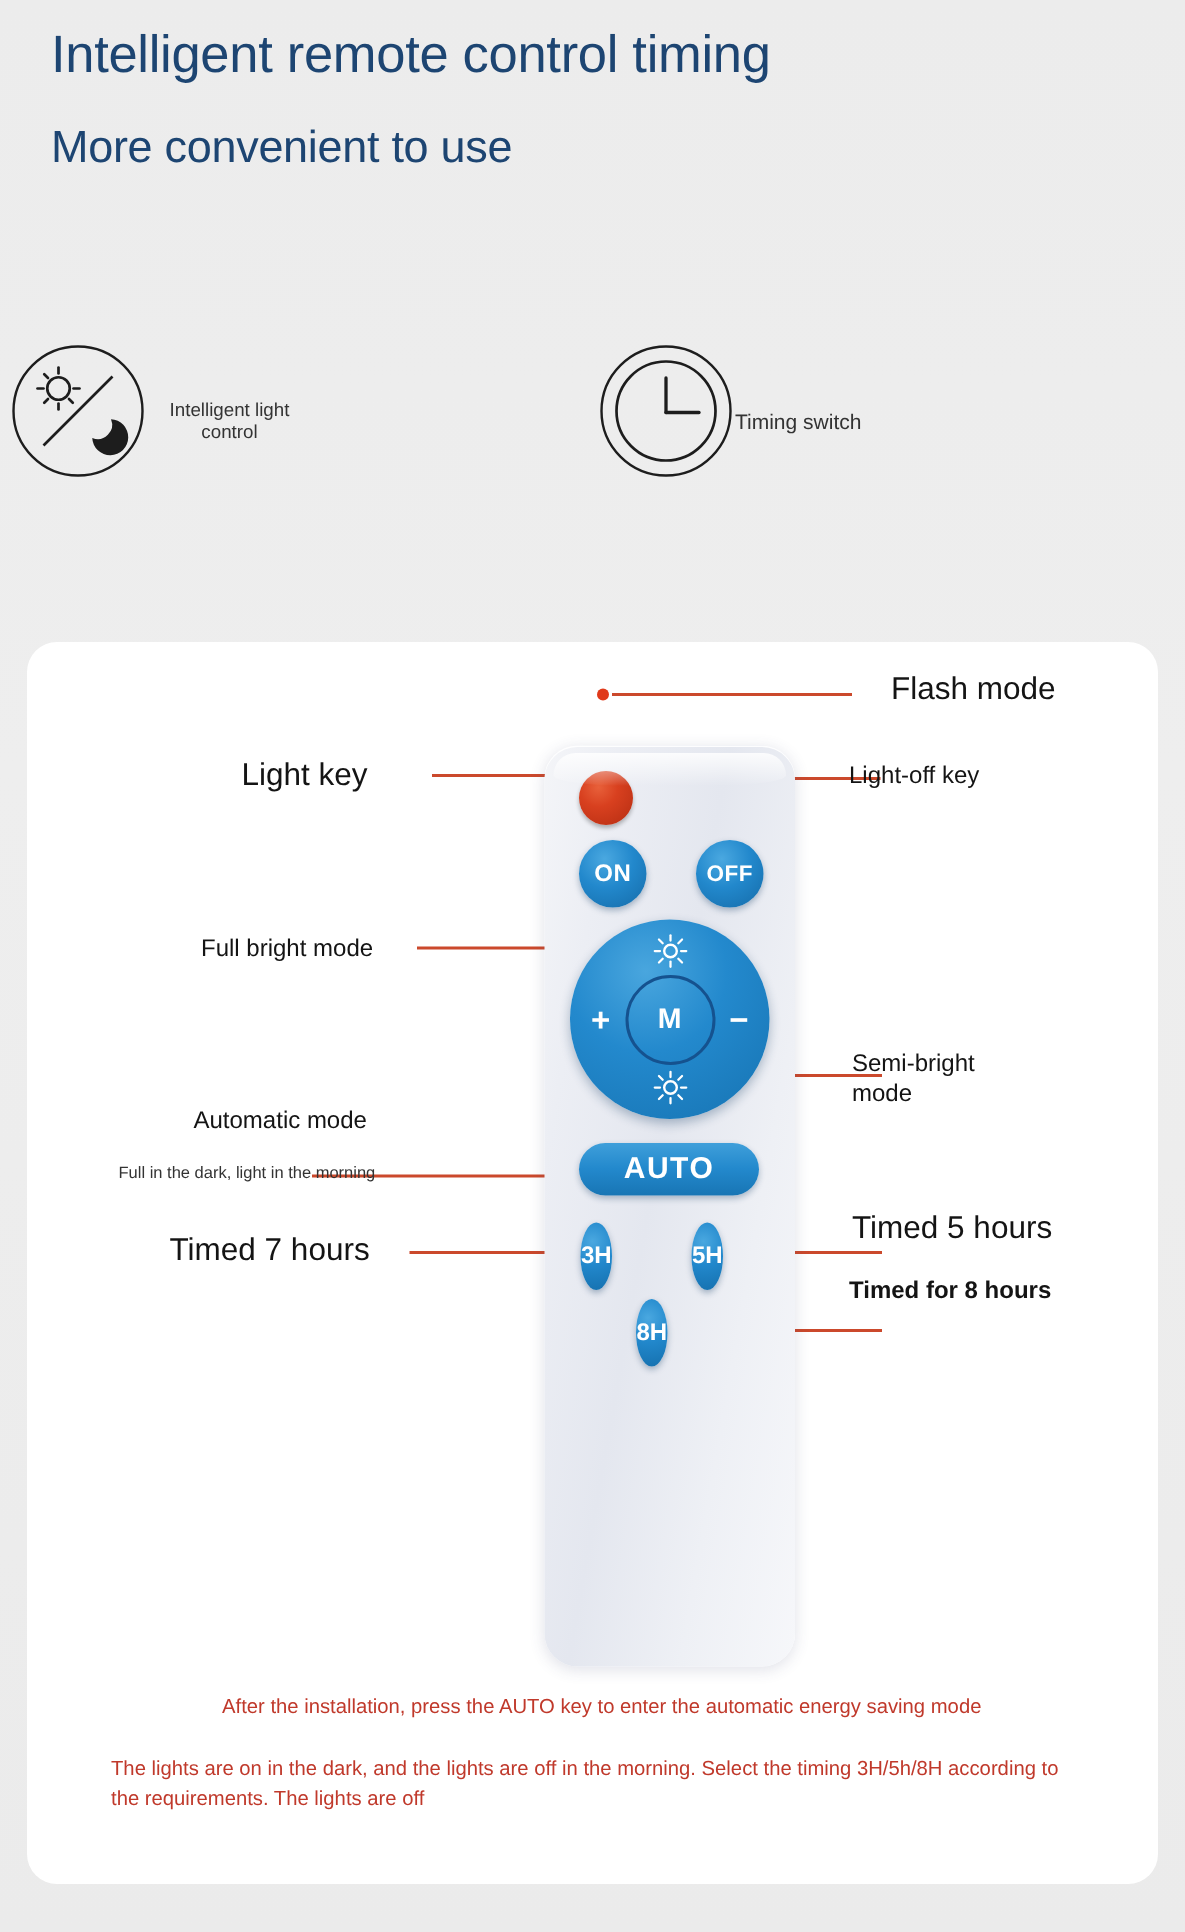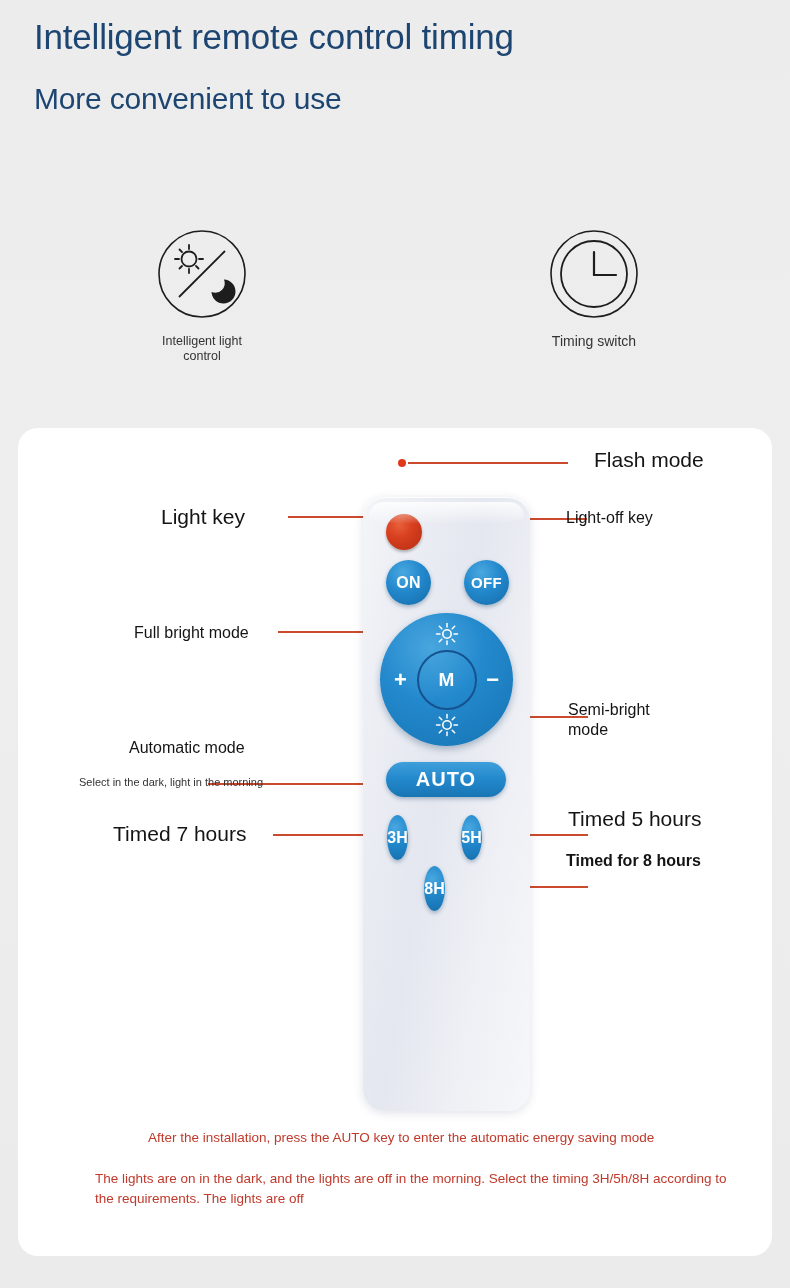--- a/index.html
+++ b/index.html
@@ -50,21 +50,20 @@
   .features {
     position: absolute;
     left: 0;
     top: 228px;
     width: 790px;
     display: flex;
   }
   .feature {
     flex: 1;
     display: flex;
-    flex-direction: column;
     align-items: center;
   }
   .feature:nth-child(1) { margin-left: 6px; }
   .feature:nth-child(3) { margin-right: 10px; }
 
   .ficon {
     width: 92px;
     height: 92px;
     display: block;
   }
@@ -216,21 +215,21 @@
   .lbl.wrap { white-space: normal; width: 120px; line-height: 20px; }
 
   
   .note {
     position: absolute;
     color: #c0392b;
     font-size: 13.5px;
     line-height: 20px;
   }
   .note-1 { left: 130px; top: 700px; width: 540px; }
-  .note-2 { left: 77px;  top: 741px; width: 640px; }
+  .note-2 { left: 56px;  top: 741px; width: 640px; }
 </style>
 </head>
 <body>
 
 <div class="page"></div>
 
 <div class="headings">
   <div class="h-main">Intelligent remote control timing</div>
   <div class="h-sub">More convenient to use</div>
 </div>
@@ -335,20 +334,20 @@
     <div class="key k-5h">5H</div>
     <div class="key k-8h">8H</div>
   </div>
 
   <div class="lbl lg" style="left:576px; top:20px;">Flash mode</div>
   <div class="lbl lg" style="left:143px; top:77px;">Light key</div>
   <div class="lbl md" style="left:548px; top:81px;">Light-off key</div>
   <div class="lbl md" style="left:116px; top:196px;">Full bright mode</div>
   <div class="lbl md wrap" style="left:550px; top:272px;">Semi-bright mode</div>
   <div class="lbl md" style="left:111px; top:311px;">Automatic mode</div>
-  <div class="lbl xs" style="left:61px; top:348px;">Select in the dark, light in the morning</div>
+  <div class="lbl xs" style="left:61px; top:348px;">Full in the dark, light in the morning</div>
   <div class="lbl lg" style="left:95px; top:394px;">Timed 7 hours</div>
   <div class="lbl lg" style="left:550px; top:379px;">Timed 5 hours</div>
   <div class="lbl md" style="left:548px; top:424px;font-weight:bold;">Timed for 8 hours</div>
 
   <div class="note note-1">After the installation, press the AUTO key to enter the automatic energy saving mode</div>
   <div class="note note-2">The lights are on in the dark, and the lights are off in the morning. Select the timing 3H/5h/8H according to the requirements. The lights are off</div>
 </div>
 
 </body></html>

